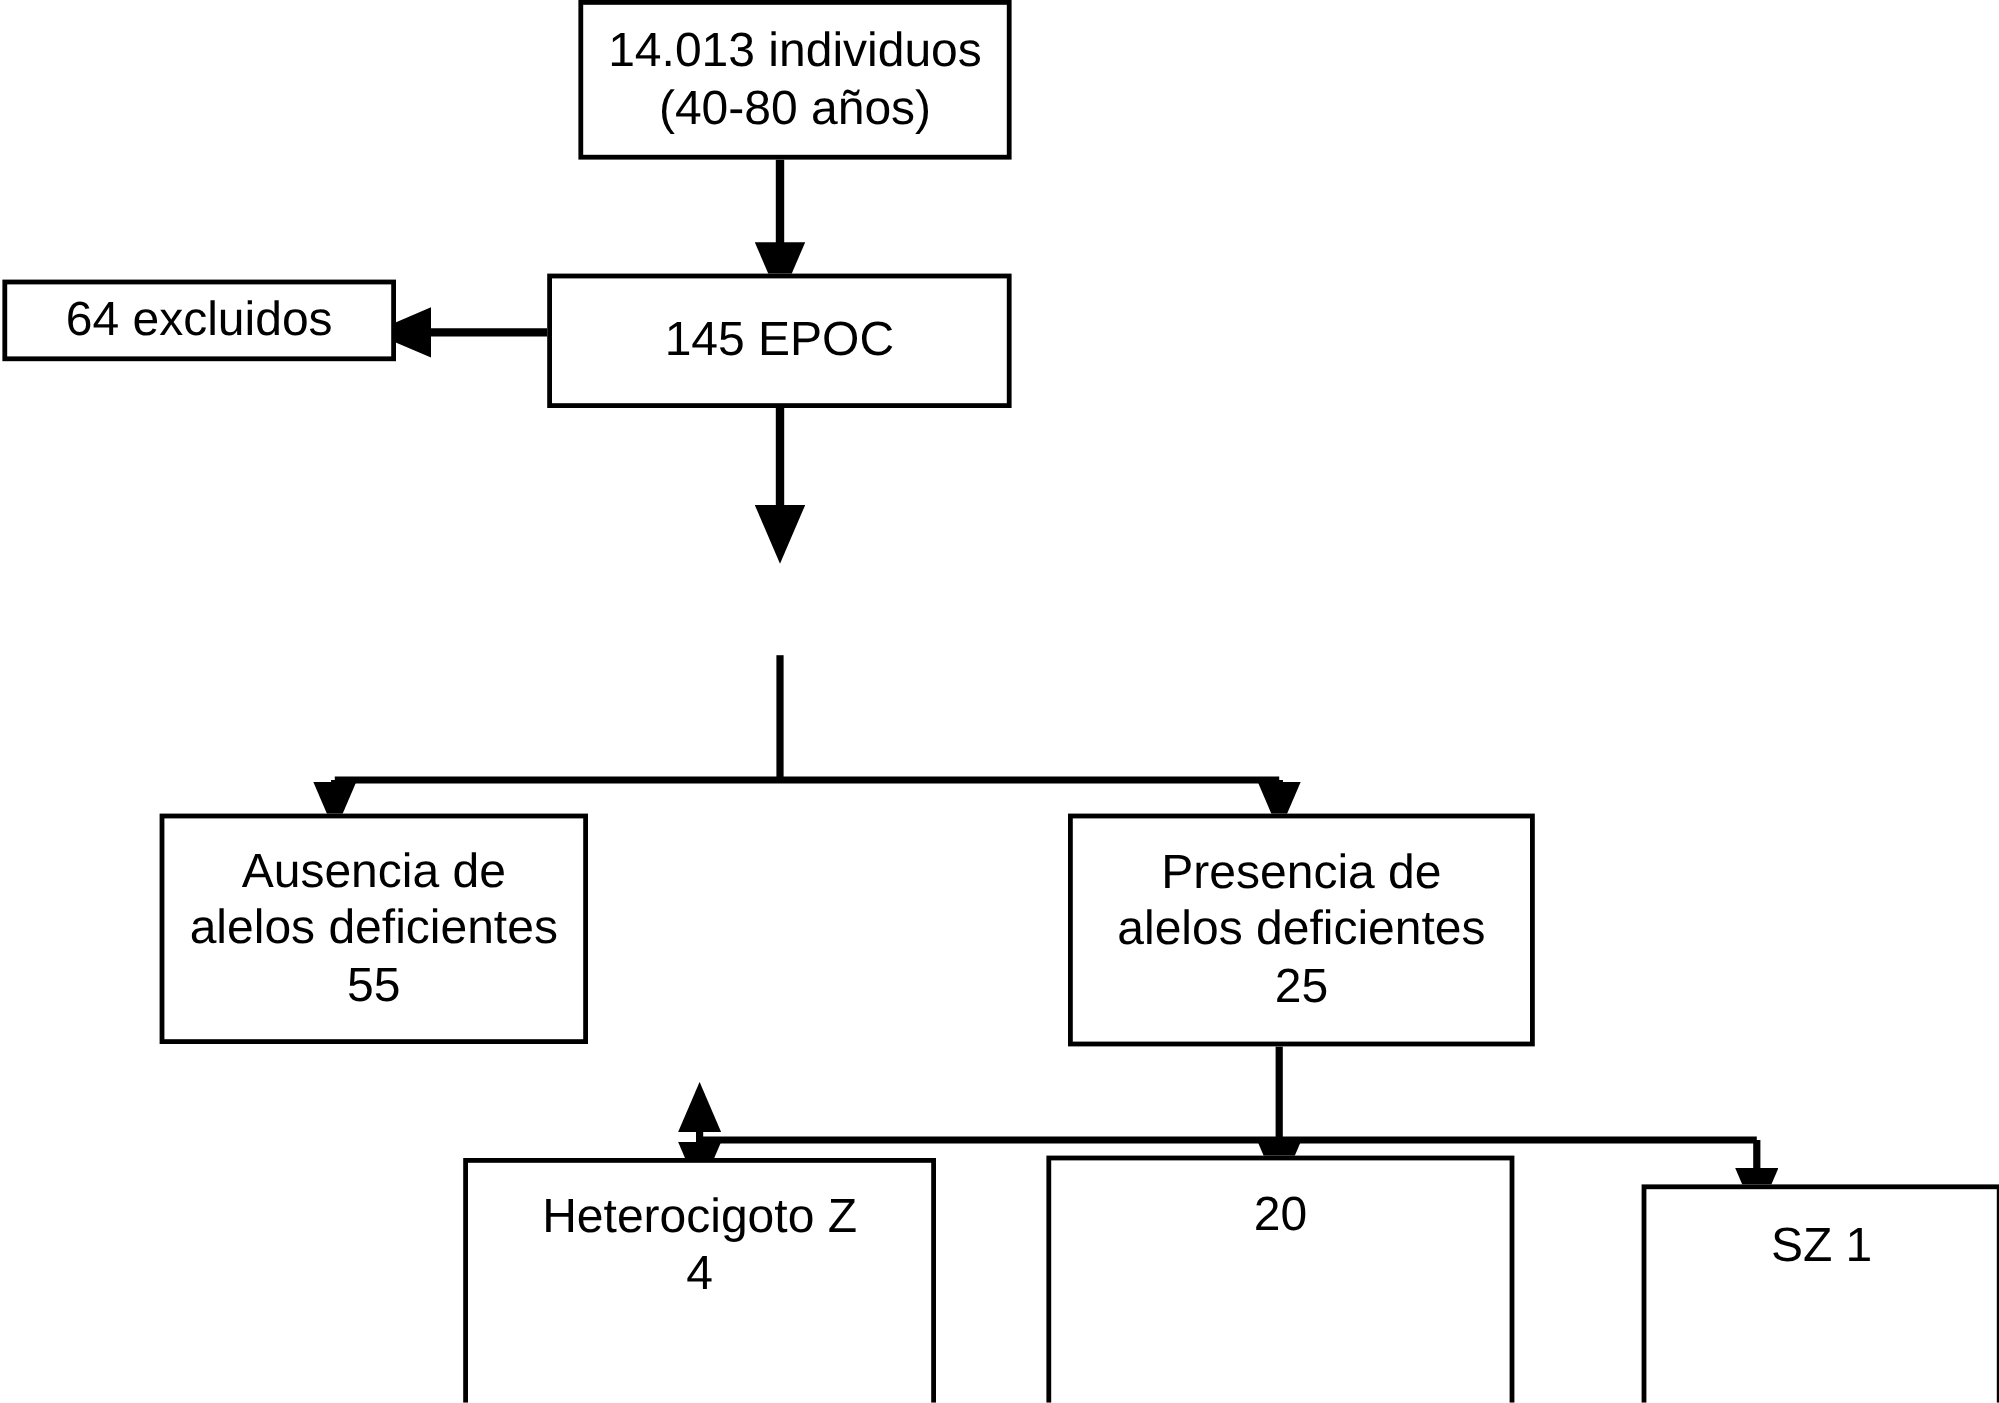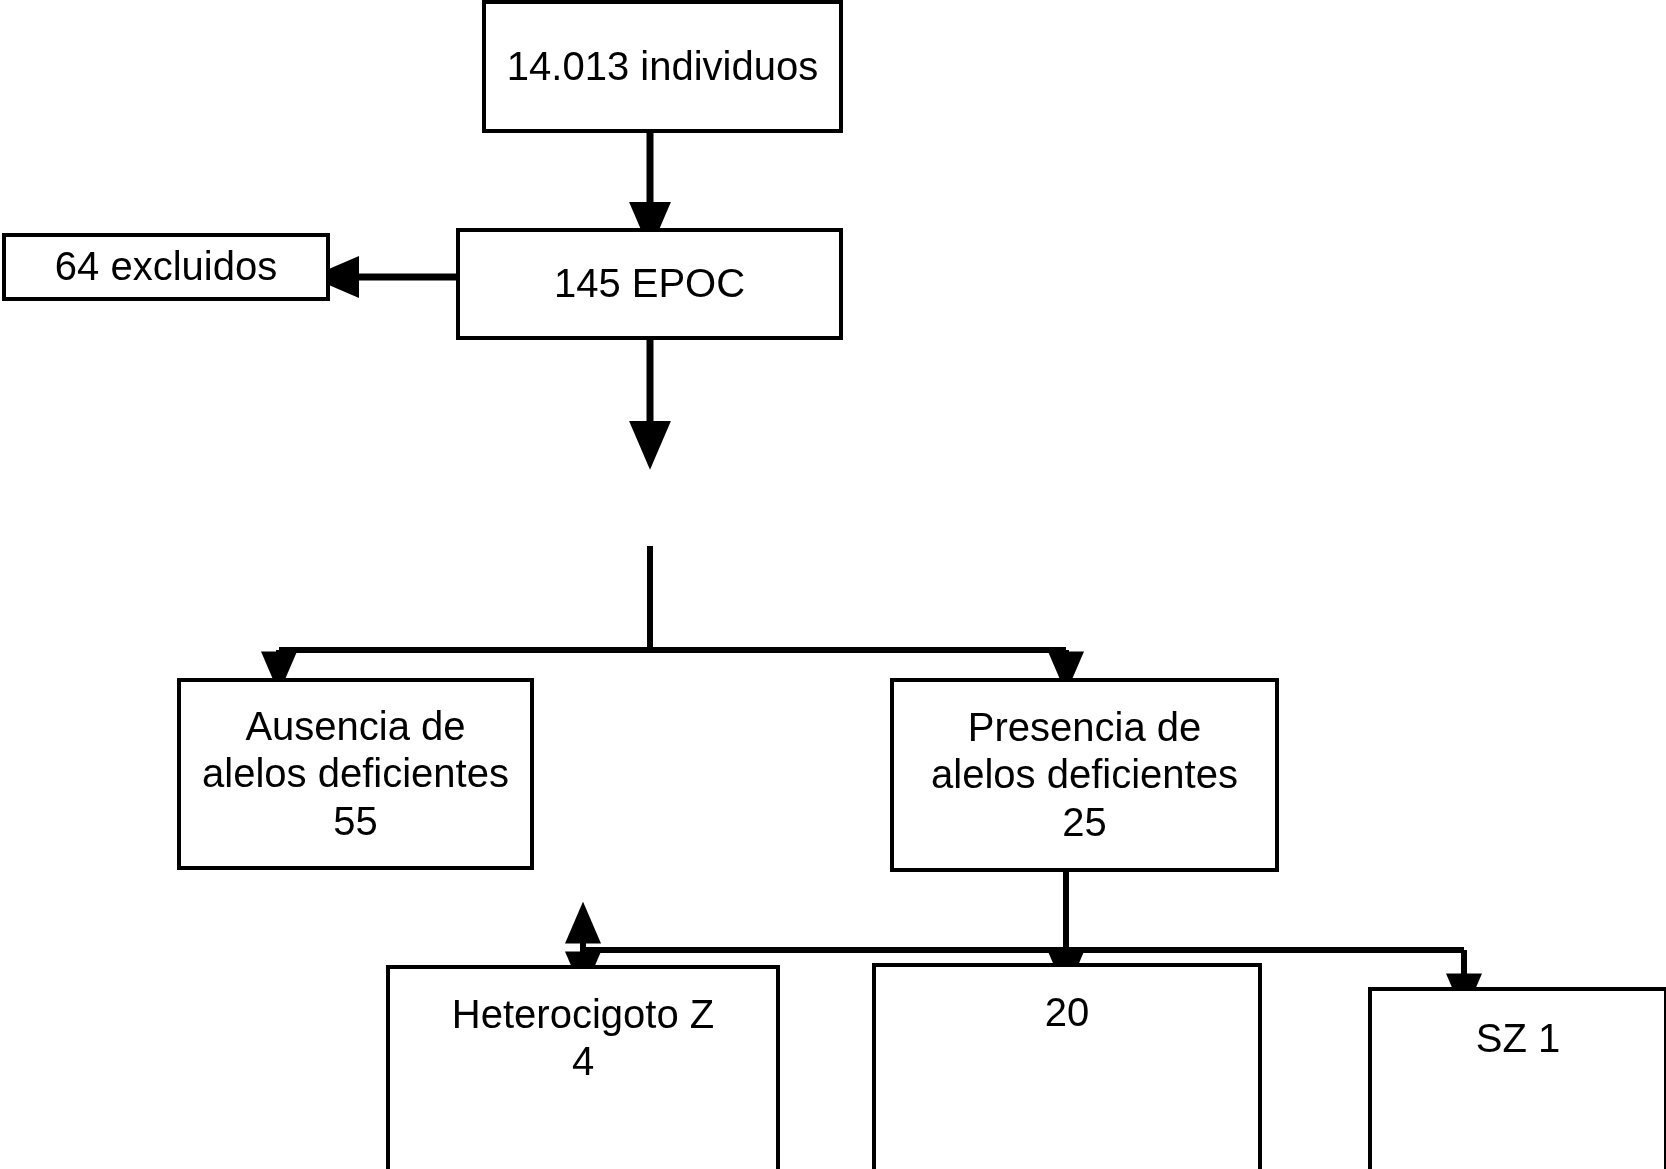--- a/index.html
+++ b/index.html
@@ -77,32 +77,33 @@
     <g>
       <line x1="1066" y1="950" x2="1066" y2="955" stroke="#000" stroke-width="6" marker-end="url(#arrowhead)"></line>
     </g>
     <g>
       <line x1="1464" y1="950" x2="1464" y2="977" stroke="#000" stroke-width="6" marker-end="url(#arrowhead)"></line>
     </g>
   </svg>
 
   <div class="node" style="left:482px;top:0px;width:361px;height:133px;">
     <span class="line">14.013 individuos</span>
+    <span class="line">(40-80 años)</span>
   </div>
 
   <div class="node" style="left:456px;top:228px;width:387px;height:112px;">
     <span class="line">145 EPOC</span>
   </div>
 
   <div class="node" style="left:2px;top:233px;width:328px;height:68px;">
     <span class="line">64 excluidos</span>
   </div>
 
 
-  <div class="node" style="left:133px;top:678px;width:357px;height:192px;margin-left:44px;">
+  <div class="node" style="left:133px;top:678px;width:357px;height:192px;">
     <span class="line">Ausencia de</span>
     <span class="line">alelos deficientes</span>
     <span class="line">55</span>
   </div>
 
   <div class="node" style="left:890px;top:678px;width:389px;height:194px;">
     <span class="line">Presencia de</span>
     <span class="line">alelos deficientes</span>
     <span class="line">25</span>
   </div>

